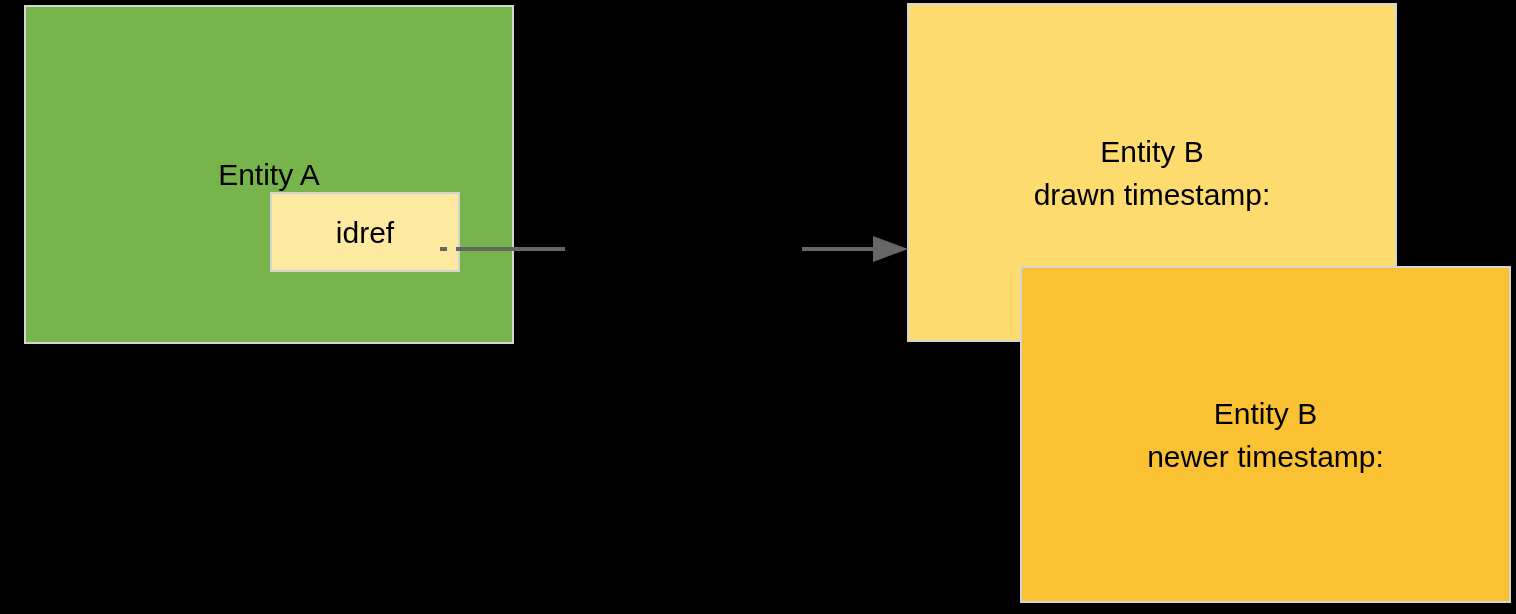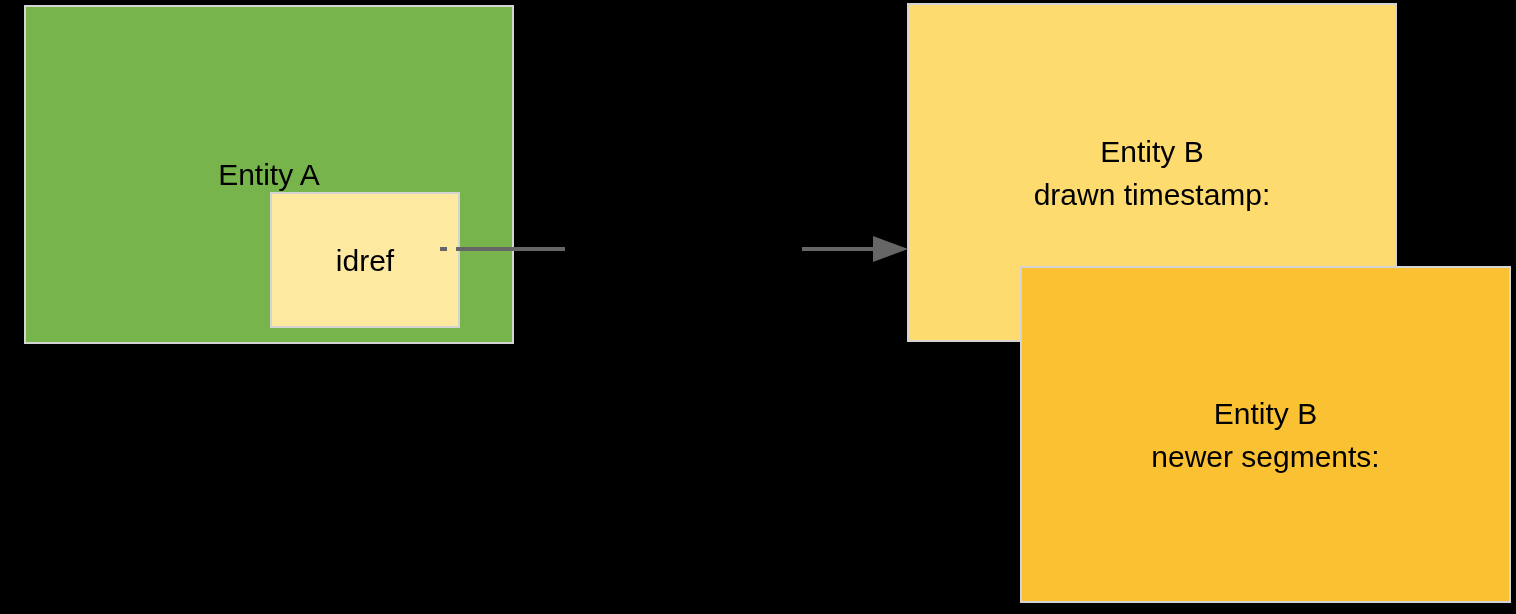--- a/index.html
+++ b/index.html
@@ -30,21 +30,21 @@
     color: #000000;
   }
   #entity-a {
     left: 24px;  top: 5px;
     width: 490px; height: 339px;
     background: #77B44B;
     z-index: 1;
   }
   #idref {
     left: 270px; top: 192px;
-    width: 190px; height: 136px;
+    width: 190px; height: 80px;
     background: #FEE9A1;
     z-index: 3;
   }
   #entity-b-older {
     left: 907px; top: 3px;
     width: 490px; height: 339px;
     background: #FDDB6E;
     z-index: 1;
   }
   #entity-b-newer {
@@ -85,16 +85,16 @@
 
   
   <div class="box" id="entity-b-older">
     <div>Entity B</div>
     <div>drawn timestamp:</div>
   </div>
 
   
   <div class="box" id="entity-b-newer">
     <div>Entity B</div>
-    <div>newer segments:</div>
+    <div>newer timestamp:</div>
   </div>
 
 </div>
 
 </body></html>

